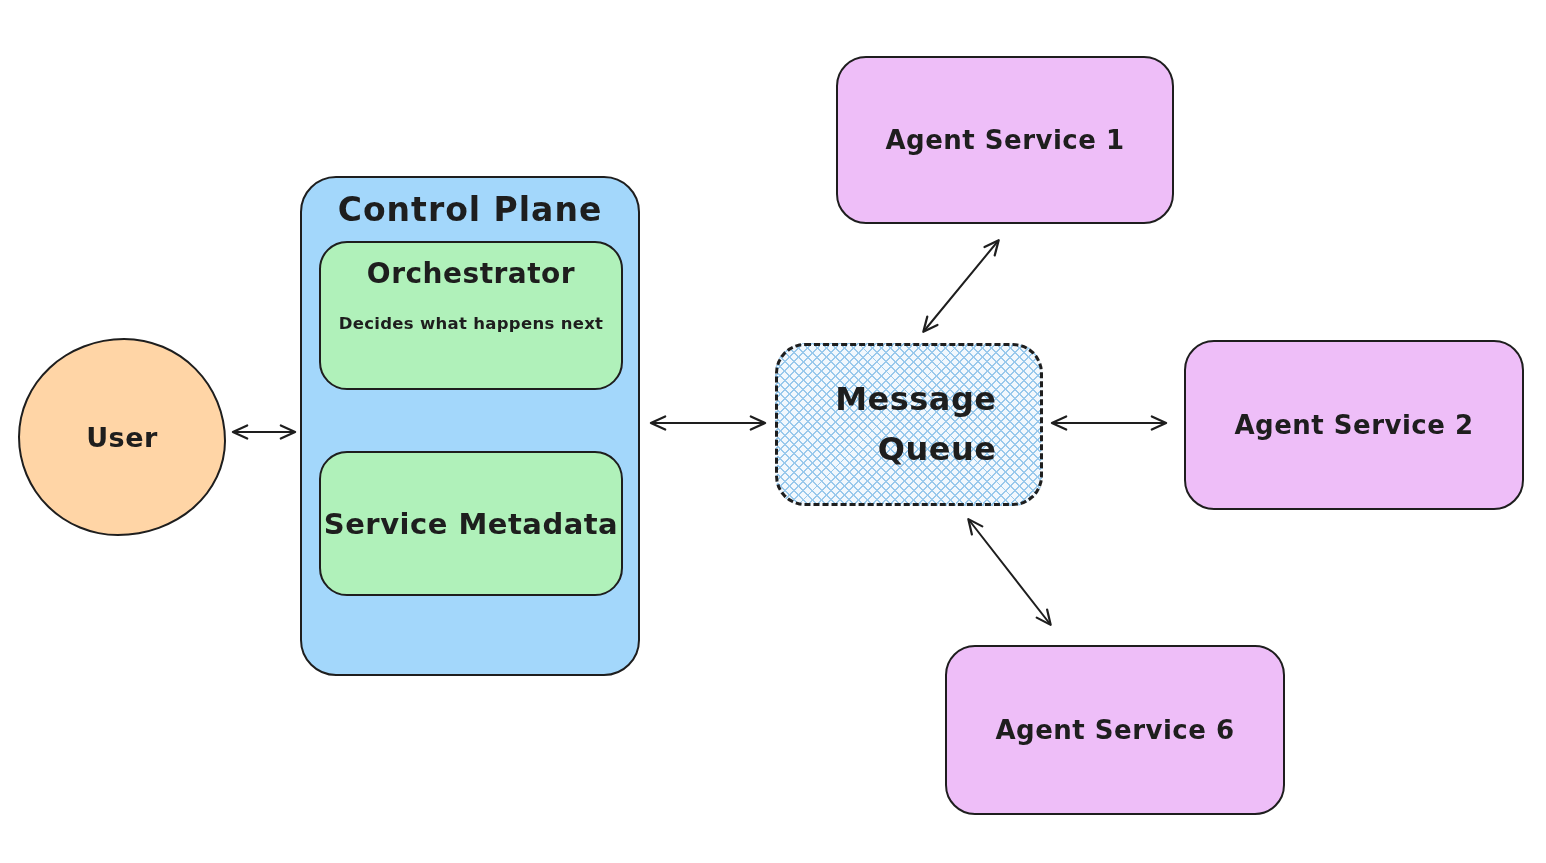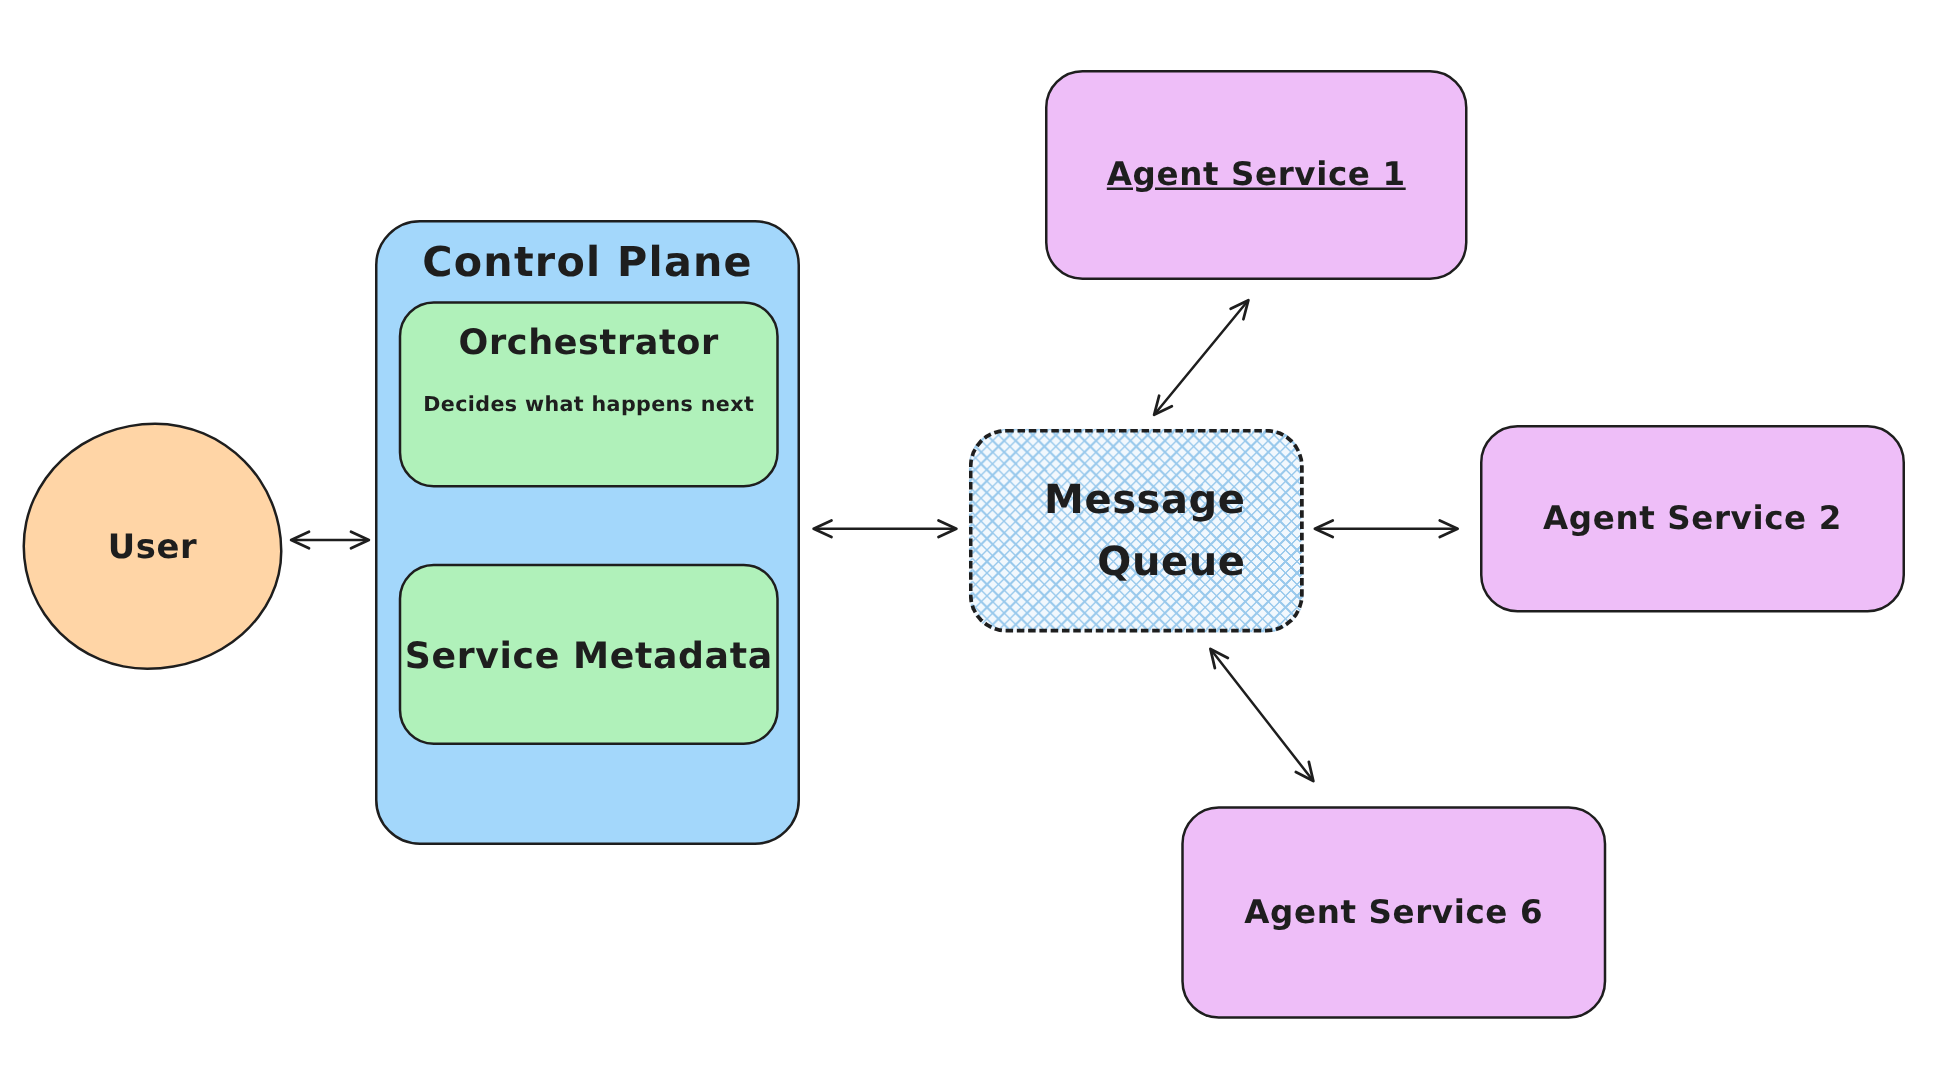--- a/index.html
+++ b/index.html
@@ -96,22 +96,22 @@
   }
 
   
   .agent {
     background: var(--agent-service-fill);
     border: 2.5px solid var(--stroke);
     border-radius: 30px;
     display: flex; align-items: center; justify-content: center;
   }
   .agent .label { font-size: 26px; font-weight: 600; letter-spacing: .5px; }
-  .agent-1 { left: 836px;  top: 56px;  width: 338px; height: 168px; text-decoration: underline; }
-  .agent-2 { left: 1184px; top: 340px; width: 340px; height: 150px; }
+  .agent-1 { left: 836px;  top: 56px;  width: 338px; height: 168px; }
+  .agent-2 { left: 1184px; top: 340px; width: 340px; height: 170px; }
   .agent-3 { left: 945px;  top: 645px; width: 340px; height: 170px; }
 
   
   .edges-layer {
     position: absolute; left: 0; top: 0;
     width: 1546px; height: 863px;
     pointer-events: none;
   }
   .edges-layer .stroke {
     stroke: var(--stroke);

